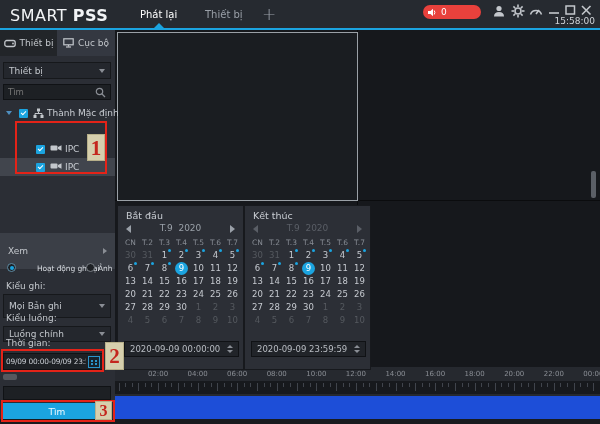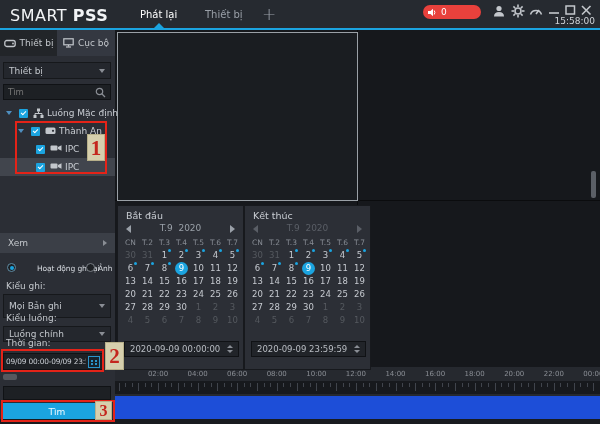--- a/index.html
+++ b/index.html
@@ -29,21 +29,21 @@
   .caret-down { width:0; height:0; border-left:3.5px solid transparent; border-right:3.5px solid transparent; border-top:4px solid #8a8e95; margin-left:auto; }
   #search-wrap { position:absolute; left:3px; top:54px; width:108px; height:16px; background:#1d2024; border:1px solid #101215; display:flex; align-items:center; }
   #search-input { flex:1; background:transparent; border:none; outline:none; color:#9aa0a8; font-size:8.5px; padding:0 4px; font-family:inherit; width:80px; }
   .tree-row { position:absolute; left:0; width:115px; height:18px; }
   .tree-row.selected { background:#41454d; }
   .tri-down { position:absolute; top:7px; width:0; height:0; border-left:3.5px solid transparent; border-right:3.5px solid transparent; border-top:4.5px solid #4f8fc0; }
   .cb { position:absolute; top:5px; width:9px; height:9px; background:#1ba4e0; border-radius:1px; }
   .cb::after { content:""; position:absolute; left:2px; top:2px; width:4px; height:2px; border-left:1.5px solid #fff; border-bottom:1.5px solid #fff; transform:rotate(-45deg); }
   .ticon { position:absolute; top:4px; }
   .tlabel { position:absolute; top:4px; font-size:9px; color:#c9cdd3; white-space:nowrap; }
-  #xem-bar { position:absolute; left:0; top:203px; width:115px; height:20px; background:#3b3f47; display:flex; align-items:center; padding:0 8px; font-size:9px; color:#c3c7cc; }
+  #xem-bar { position:absolute; left:0; top:203px; width:115px; height:36px; background:#3b3f47; display:flex; align-items:center; padding:0 8px; font-size:9px; color:#c3c7cc; }
   .tri-right { width:0; height:0; border-top:3.5px solid transparent; border-bottom:3.5px solid transparent; border-left:4.5px solid #8a8e95; margin-left:auto; }
   .radio { position:absolute; width:9px; height:9px; border:1px solid #787d84; border-radius:50%; background:#1d2024; }
   .radio.sel { border-color:#5f8ba3; }
   .radio.sel::after { content:""; position:absolute; left:1.5px; top:1.5px; width:4px; height:4px; border-radius:50%; background:#1ba4e0; }
   .slabel { position:absolute; font-size:9px; color:#c3c7cc; white-space:nowrap; }
   .rlabel { position:absolute; font-size:7.5px; color:#d8dce1; white-space:nowrap; letter-spacing:-0.1px; }
   #date-field { position:absolute; left:3px; top:323px; width:100px; height:17px; background:#1d2024; border:1px solid #101215; display:flex; align-items:center; }
   #date-input { flex:1; background:transparent; border:none; outline:none; color:#c9cdd3; font-size:7.4px; padding:0 2px; font-family:inherit; width:80px; letter-spacing:-0.2px; }
   #cal-btn { width:12px; height:12px; border:1px solid #2a93c9; background:#16222b; position:relative; margin-right:2px; }
   #cal-btn::after { content:""; position:absolute; left:2px; top:3px; width:6px; height:5px;
@@ -191,30 +191,21 @@
 
     <div class="tree-row" style="top:74px">
       <span class="tri-down" style="left:6px"></span>
       <span class="cb" style="left:19px"></span>
       <svg class="ticon" style="left:33px" width="11" height="11" viewBox="0 0 11 11">
         <rect x="4" y="0.5" width="3" height="3" fill="#c3c7cc"></rect>
         <rect x="0.5" y="7" width="3" height="3" fill="#c3c7cc"></rect>
         <rect x="7.5" y="7" width="3" height="3" fill="#c3c7cc"></rect>
         <path d="M5.5 3.5 V5.5 M2 7 V5.5 H9 V7" stroke="#c3c7cc" stroke-width="1" fill="none"></path>
       </svg>
-      <span class="tlabel" style="left:47px">Luồng Mặc định</span>
-    </div>
-    <div class="tree-row" style="top:92px">
-      <span class="tri-down" style="left:18px"></span>
-      <span class="cb" style="left:31px"></span>
-      <svg class="ticon" style="left:45px" width="11" height="9" viewBox="0 0 11 9">
-        <rect x="0.5" y="1.5" width="10" height="6.5" rx="1.5" fill="#c3c7cc"></rect>
-        <circle cx="8" cy="4.8" r="1.1" fill="#2b2e35"></circle>
-      </svg>
-      <span class="tlabel" style="left:59px">Thành An</span>
+      <span class="tlabel" style="left:47px">Thành Mặc định</span>
     </div>
     <div class="tree-row" style="top:110px">
       <span class="cb" style="left:36px"></span>
       <svg class="ticon" style="left:50px" width="12" height="8" viewBox="0 0 12 8">
         <rect x="0.5" y="1.5" width="7" height="5" rx="1" fill="#c3c7cc"></rect>
         <polygon points="8,3 11.5,1.2 11.5,6.8 8,5" fill="#c3c7cc"></polygon>
       </svg>
       <span class="tlabel" style="left:65px">IPC</span>
     </div>
     <div class="tree-row selected" style="top:128px">

